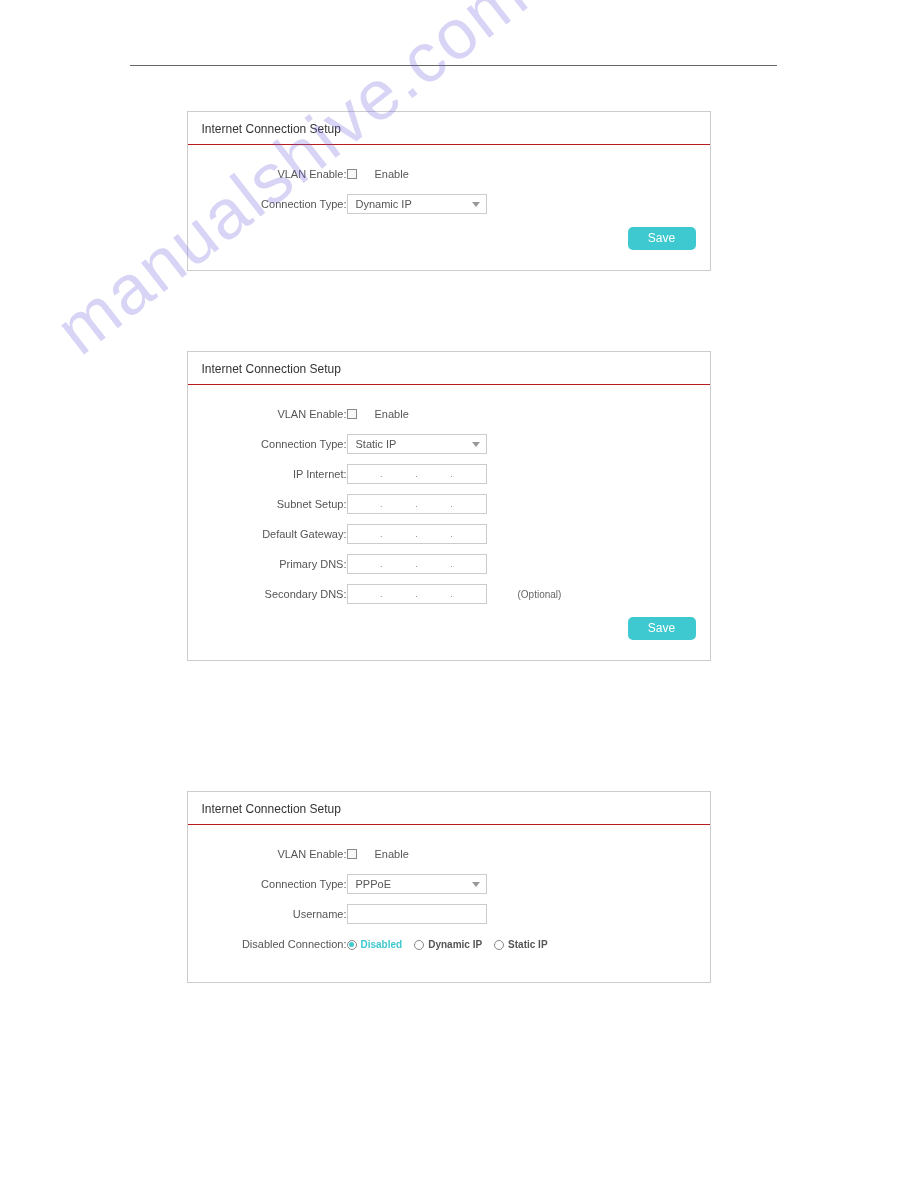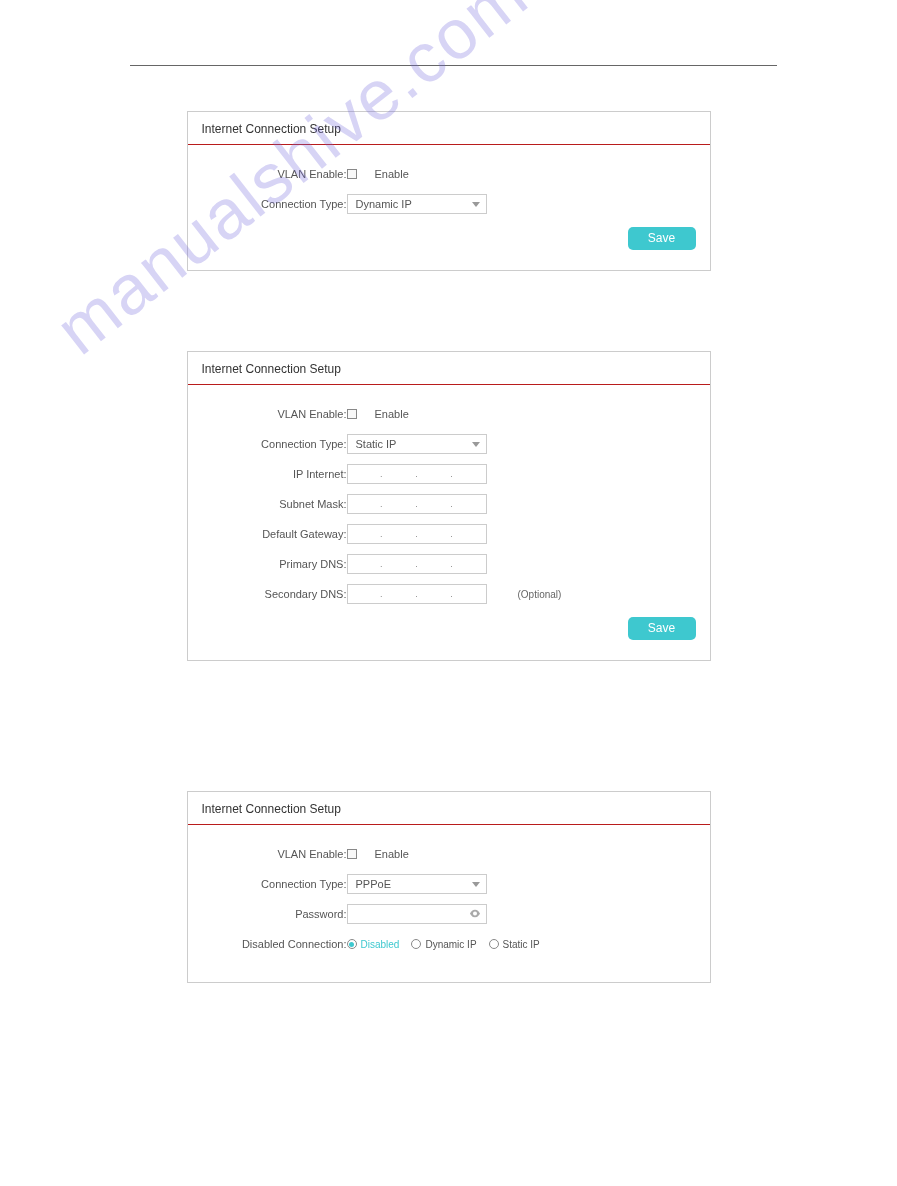--- a/index.html
+++ b/index.html
@@ -144,21 +144,21 @@
   margin-right: 4px;
   box-sizing: border-box;
 }
 .radio.sel::after {
   content: "";
   width: 5px;
   height: 5px;
   background: #3ec8cf;
   border-radius: 50%;
 }
-.radio-item { display: flex; align-items: center; color: #555; }
+.radio-item { display: flex; align-items: flex-end; color: #555; font-weight: bold; }
 .radio-item.active { color: #3ec8cf; }
 .eye-icon {
   position: absolute;
   right: 5px;
   top: 50%;
   transform: translateY(-50%);
   color: #aaa;
   font-size: 10px;
 }
 .clipped {
@@ -239,21 +239,21 @@
           <div class="textinput">
             <div class="ip-dots">
                 <span>.</span>
                 <span>.</span>
                 <span>.</span>
               </div>
           </div>
         </div>
       </div>
       <div class="row">
-        <div class="label">Subnet Mask:</div>
+        <div class="label">Subnet Setup:</div>
         <div class="control">
           <div class="textinput">
             <div class="ip-dots">
                 <span>.</span>
                 <span>.</span>
                 <span>.</span>
               </div>
           </div>
         </div>
       </div>
@@ -313,29 +313,23 @@
       <div class="row">
         <div class="label">Connection Type:</div>
         <div class="control">
           <div class="select">
             <span>PPPoE</span>
             <span class="caret"></span>
           </div>
         </div>
       </div>
       <div class="row">
-        <div class="label">Password:</div>
-        <div class="control">
-          <div class="textinput">
-            <span class="eye-icon">
-              <svg width="12" height="8" viewBox="0 0 12 8">
-                  <path d="M6 0C3 0 1 4 1 4s2 4 5 4 5-4 5-4-2-4-5-4zm0 6a2 2 0 110-4 2 2 0 010 4z" fill="#aaa"></path>
-                </svg>
-            </span>
-          </div>
+        <div class="label">Username:</div>
+        <div class="control">
+          <div class="textinput"></div>
         </div>
       </div>
       <div class="row">
         <div class="label">Disabled Connection:</div>
         <div class="control radio-group">
           <div class="radio-item active">
             <span class="radio sel"></span>
             <span>Disabled</span>
           </div>
           <div class="radio-item">

